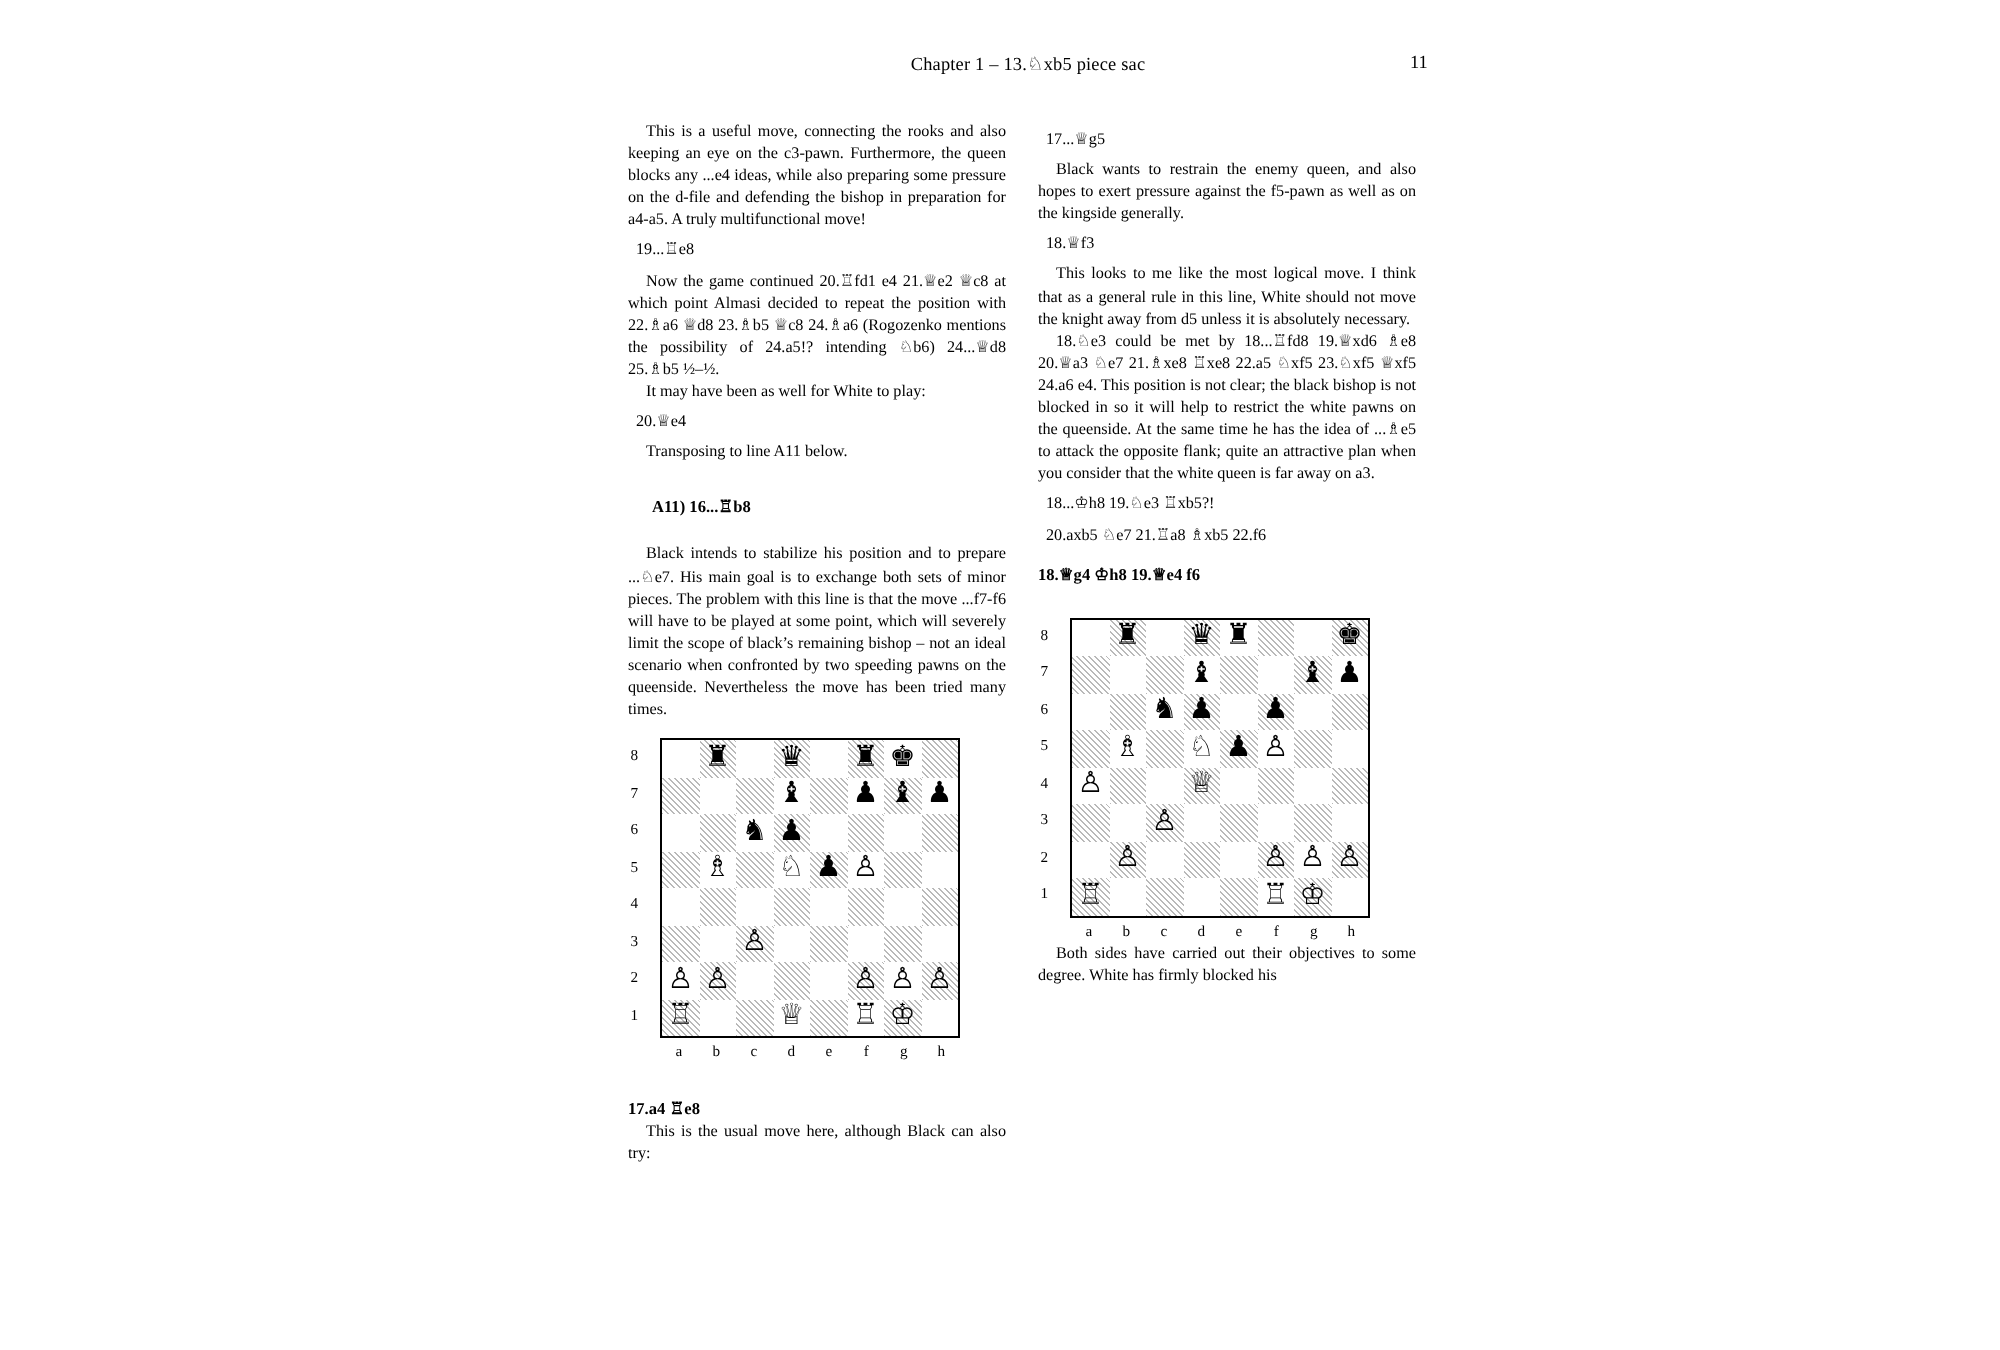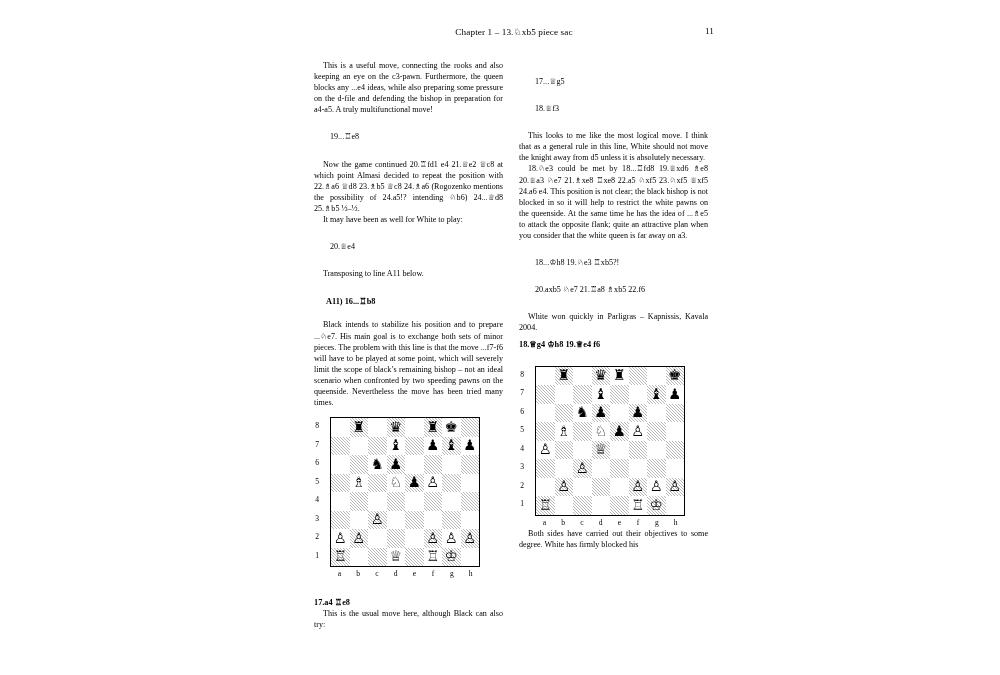--- a/index.html
+++ b/index.html
@@ -65,21 +65,21 @@
 
   p.tx {
     margin: 0;
     font-size: 8.1px;
     line-height: 11.1px;
     text-align: justify;
     text-indent: 9px;
     hyphens: none;
   }
   p.mv {
-    margin: 16px;
+    margin: 4px;
     font-size: 8.1px;
     line-height: 11.1px;
     text-align: left;
     text-indent: 0;
   }
   p.hd {
     margin: 12px;
     font-size: 8.3px;
     line-height: 11.1px;
     font-weight: bold;
@@ -324,26 +324,26 @@
           <div class="diag-caption">17.a4 ♖e8</div>
         </div>
         <div id="left-after">
             <p class="tx">This is the usual move here, although Black can also try:</p>
           </div>
       </div>
 
       <div class="col col-right">
         <div id="right-blocks">
             <p class="mv">17...♕g5</p>
+            <p class="tx">Black wants to restrain the enemy queen, and also hopes to exert pressure against the f5-pawn as well as on the kingside generally.</p>
             <p class="mv">18.♕f3</p>
             <p class="tx">This looks to me like the most logical move. I think that as a general rule in this line, White should not move the knight away from d5 unless it is absolutely necessary.</p>
             <p class="tx">18.♘e3 could be met by 18...♖fd8 19.♕xd6 ♗e8 20.♕a3 ♘e7 21.♗xe8 ♖xe8 22.a5 ♘xf5 23.♘xf5 ♕xf5 24.a6 e4. This position is not clear; the black bishop is not blocked in so it will help to restrict the white pawns on the queenside. At the same time he has the idea of ...♗e5 to attack the opposite flank; quite an attractive plan when you consider that the white queen is far away on a3.</p>
             <p class="mv">18...♔h8 19.♘e3 ♖xb5?!</p>
             <p class="mv">20.axb5 ♘e7 21.♖a8 ♗xb5 22.f6</p>
-            <p class="tx">White won quickly in Parligras – Kapnissis, Kavala 2004.</p>
           </div>
         <div class="sp4"></div>
         <div class="diagram">
           <div class="diag-caption" style="margin-bottom:16px;margin-top:0">18.♕g4 ♔h8 19.♕e4 f6</div>
           <div class="board-wrap">
             <div class="ranks" id="ranks-right">
                 <div>8</div>
                 <div>7</div>
                 <div>6</div>
                 <div>5</div>

